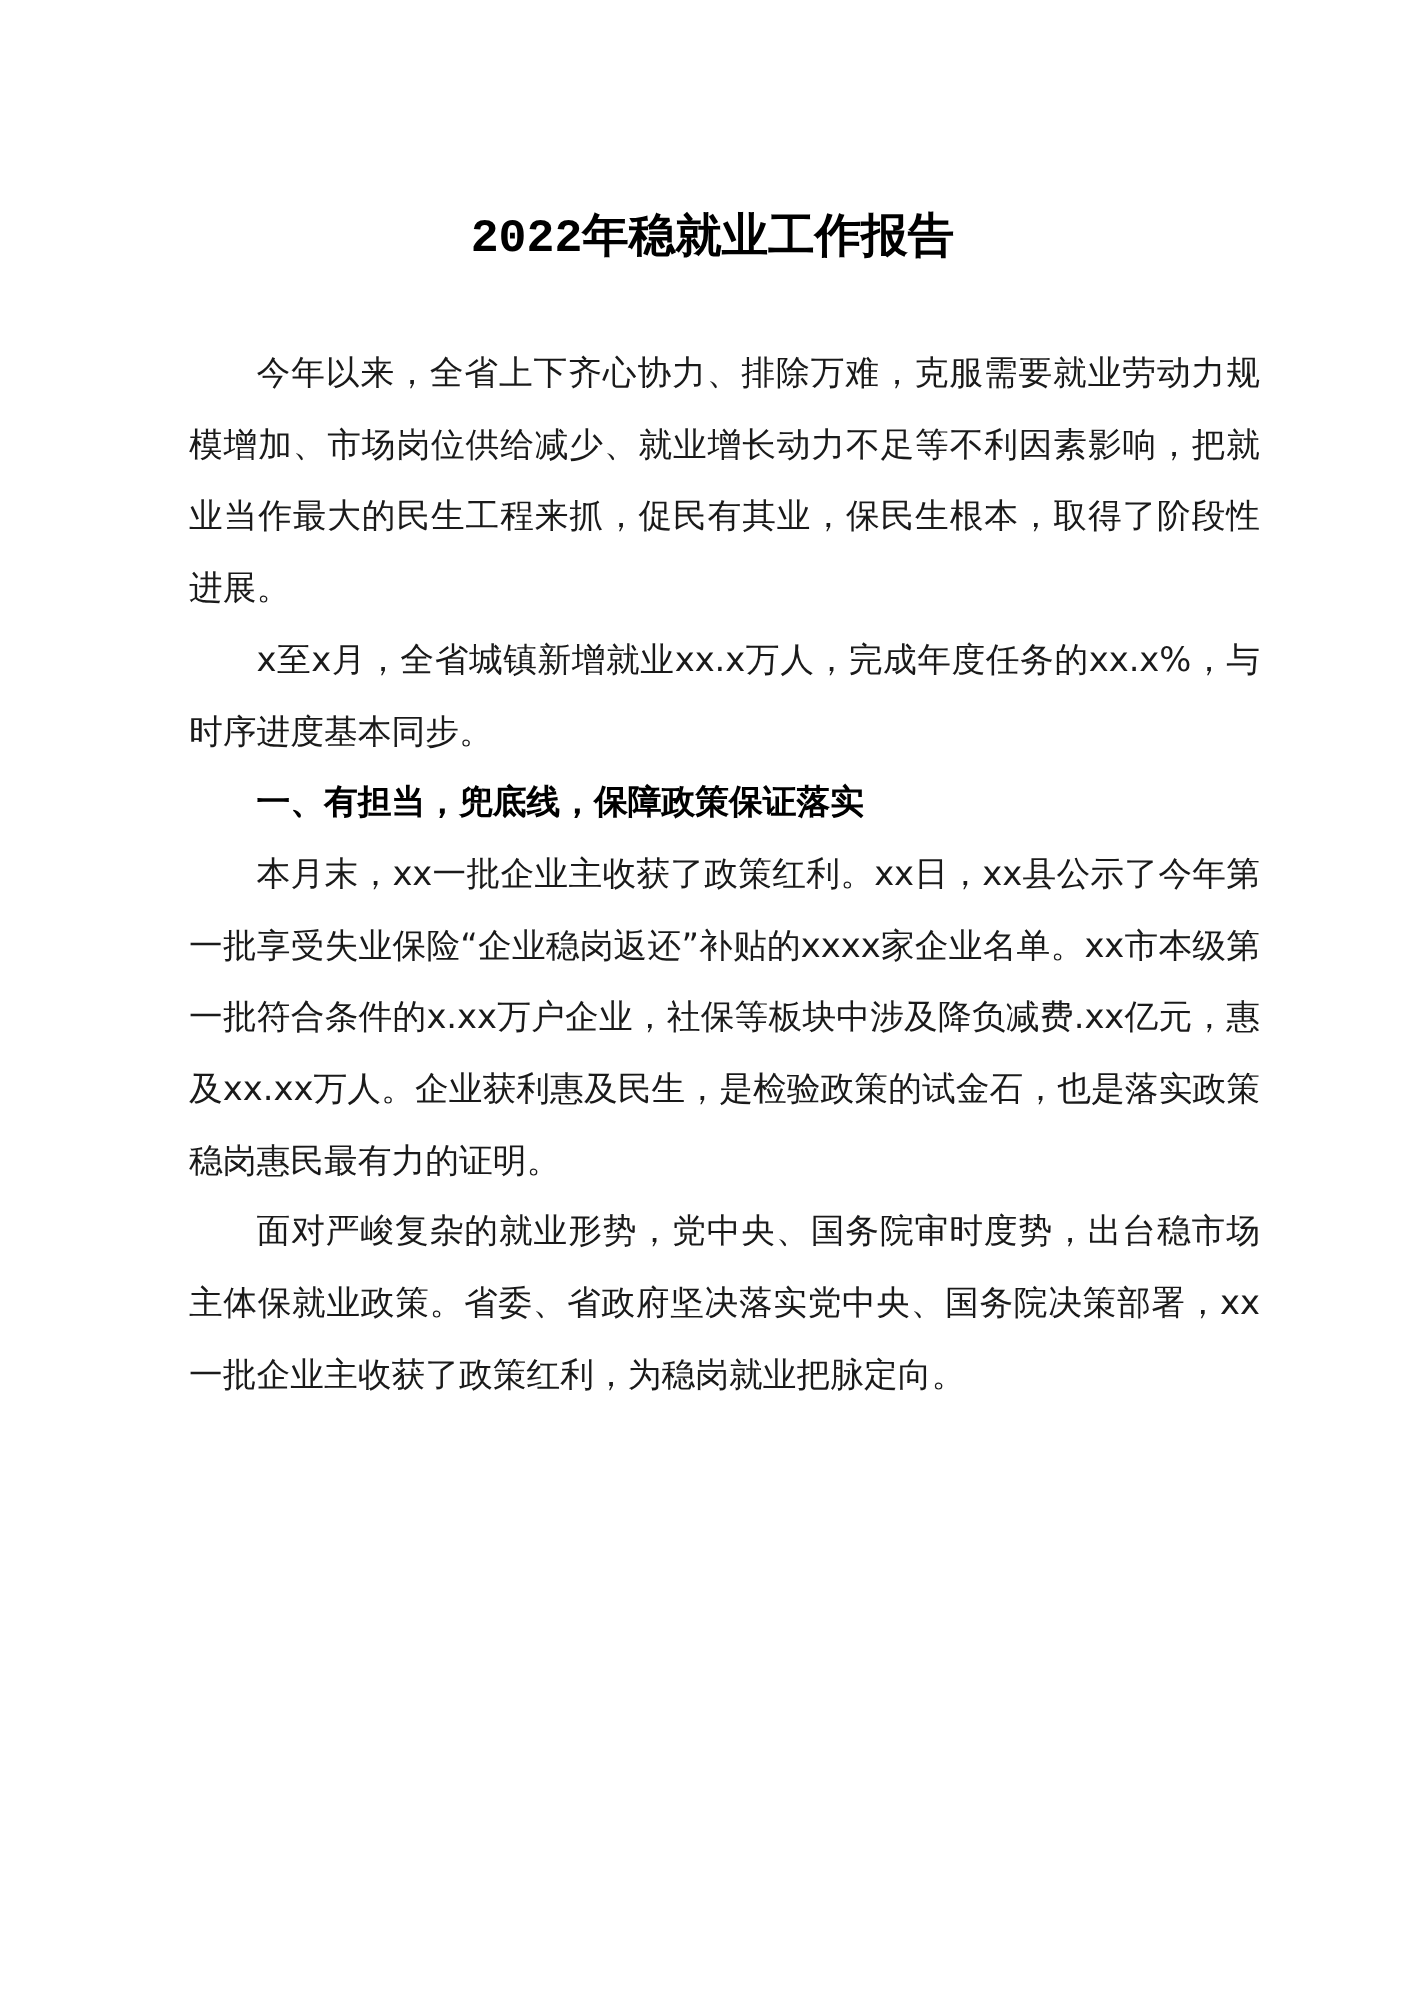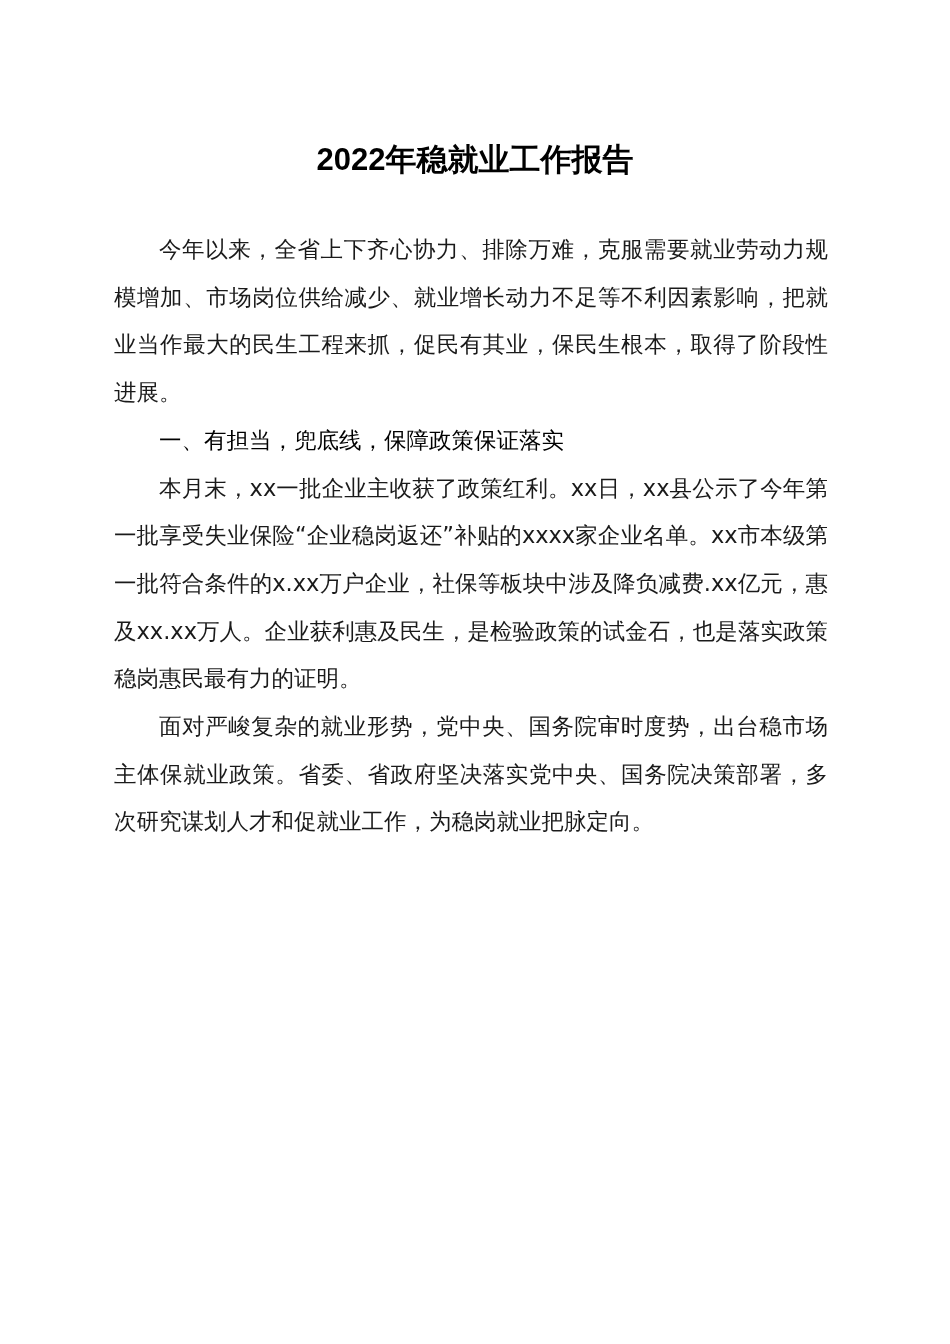--- a/index.html
+++ b/index.html
@@ -20,61 +20,62 @@
       width: 950px;
       height: 1344px;
       background: #ffffff;
     }
     .title {
       position: absolute;
       left: 0;
       top: 138px;
       width: 950px;
       text-align: center;
-      font-family: Liberation Sans, sans-serif;
+      font-family: Liberation Mono, monospace;
       font-weight: bold;
       font-size: 31px;
       line-height: 44px;
       color: #000000;
       letter-spacing: 0px;
     }
     .body-text {
       position: absolute;
-      left: 114px;
+      left: 126px;
       top: 226px;
       width: 714px;
       font-family: "DejaVu Sans", "Liberation Sans", sans-serif;
       font-size: 22.5px;
       line-height: 47.7px;
       color: #1a1a1a;
       text-align: justify;
       text-justify: inter-character;
     }
     .para {
       margin: 0;
       text-indent: 2em;
       text-align: justify;
       text-justify: inter-character;
       font-weight: normal;
     }
     .heading {
       margin: 0;
       text-indent: 2em;
       font-family: "DejaVu Sans", "Liberation Sans", sans-serif;
-      font-weight: normal;
+      font-weight: bold;
       font-size: 22.5px;
       line-height: 47.7px;
       color: #000000;
     }
   </style>
 </head>
 <body>
 
 <div class="page">
   <div class="title">2022年稳就业工作报告</div>
 
   <div class="body-text">
     <p class="para">今年以来，全省上下齐心协力、排除万难，克服需要就业劳动力规模增加、市场岗位供给减少、就业增长动力不足等不利因素影响，把就业当作最大的民生工程来抓，促民有其业，保民生根本，取得了阶段性进展。</p>
+    <p class="para">x至x月，全省城镇新增就业xx.x万人，完成年度任务的xx.x%，与时序进度基本同步。</p>
     <p class="heading">一、有担当，兜底线，保障政策保证落实</p>
     <p class="para">本月末，xx一批企业主收获了政策红利。xx日，xx县公示了今年第一批享受失业保险“企业稳岗返还”补贴的xxxx家企业名单。xx市本级第一批符合条件的x.xx万户企业，社保等板块中涉及降负减费.xx亿元，惠及xx.xx万人。企业获利惠及民生，是检验政策的试金石，也是落实政策稳岗惠民最有力的证明。</p>
-    <p class="para">面对严峻复杂的就业形势，党中央、国务院审时度势，出台稳市场主体保就业政策。省委、省政府坚决落实党中央、国务院决策部署，多次研究谋划人才和促就业工作，为稳岗就业把脉定向。</p>
+    <p class="para">面对严峻复杂的就业形势，党中央、国务院审时度势，出台稳市场主体保就业政策。省委、省政府坚决落实党中央、国务院决策部署，xx一批企业主收获了政策红利，为稳岗就业把脉定向。</p>
   </div>
 </div>
 
 </body></html>

